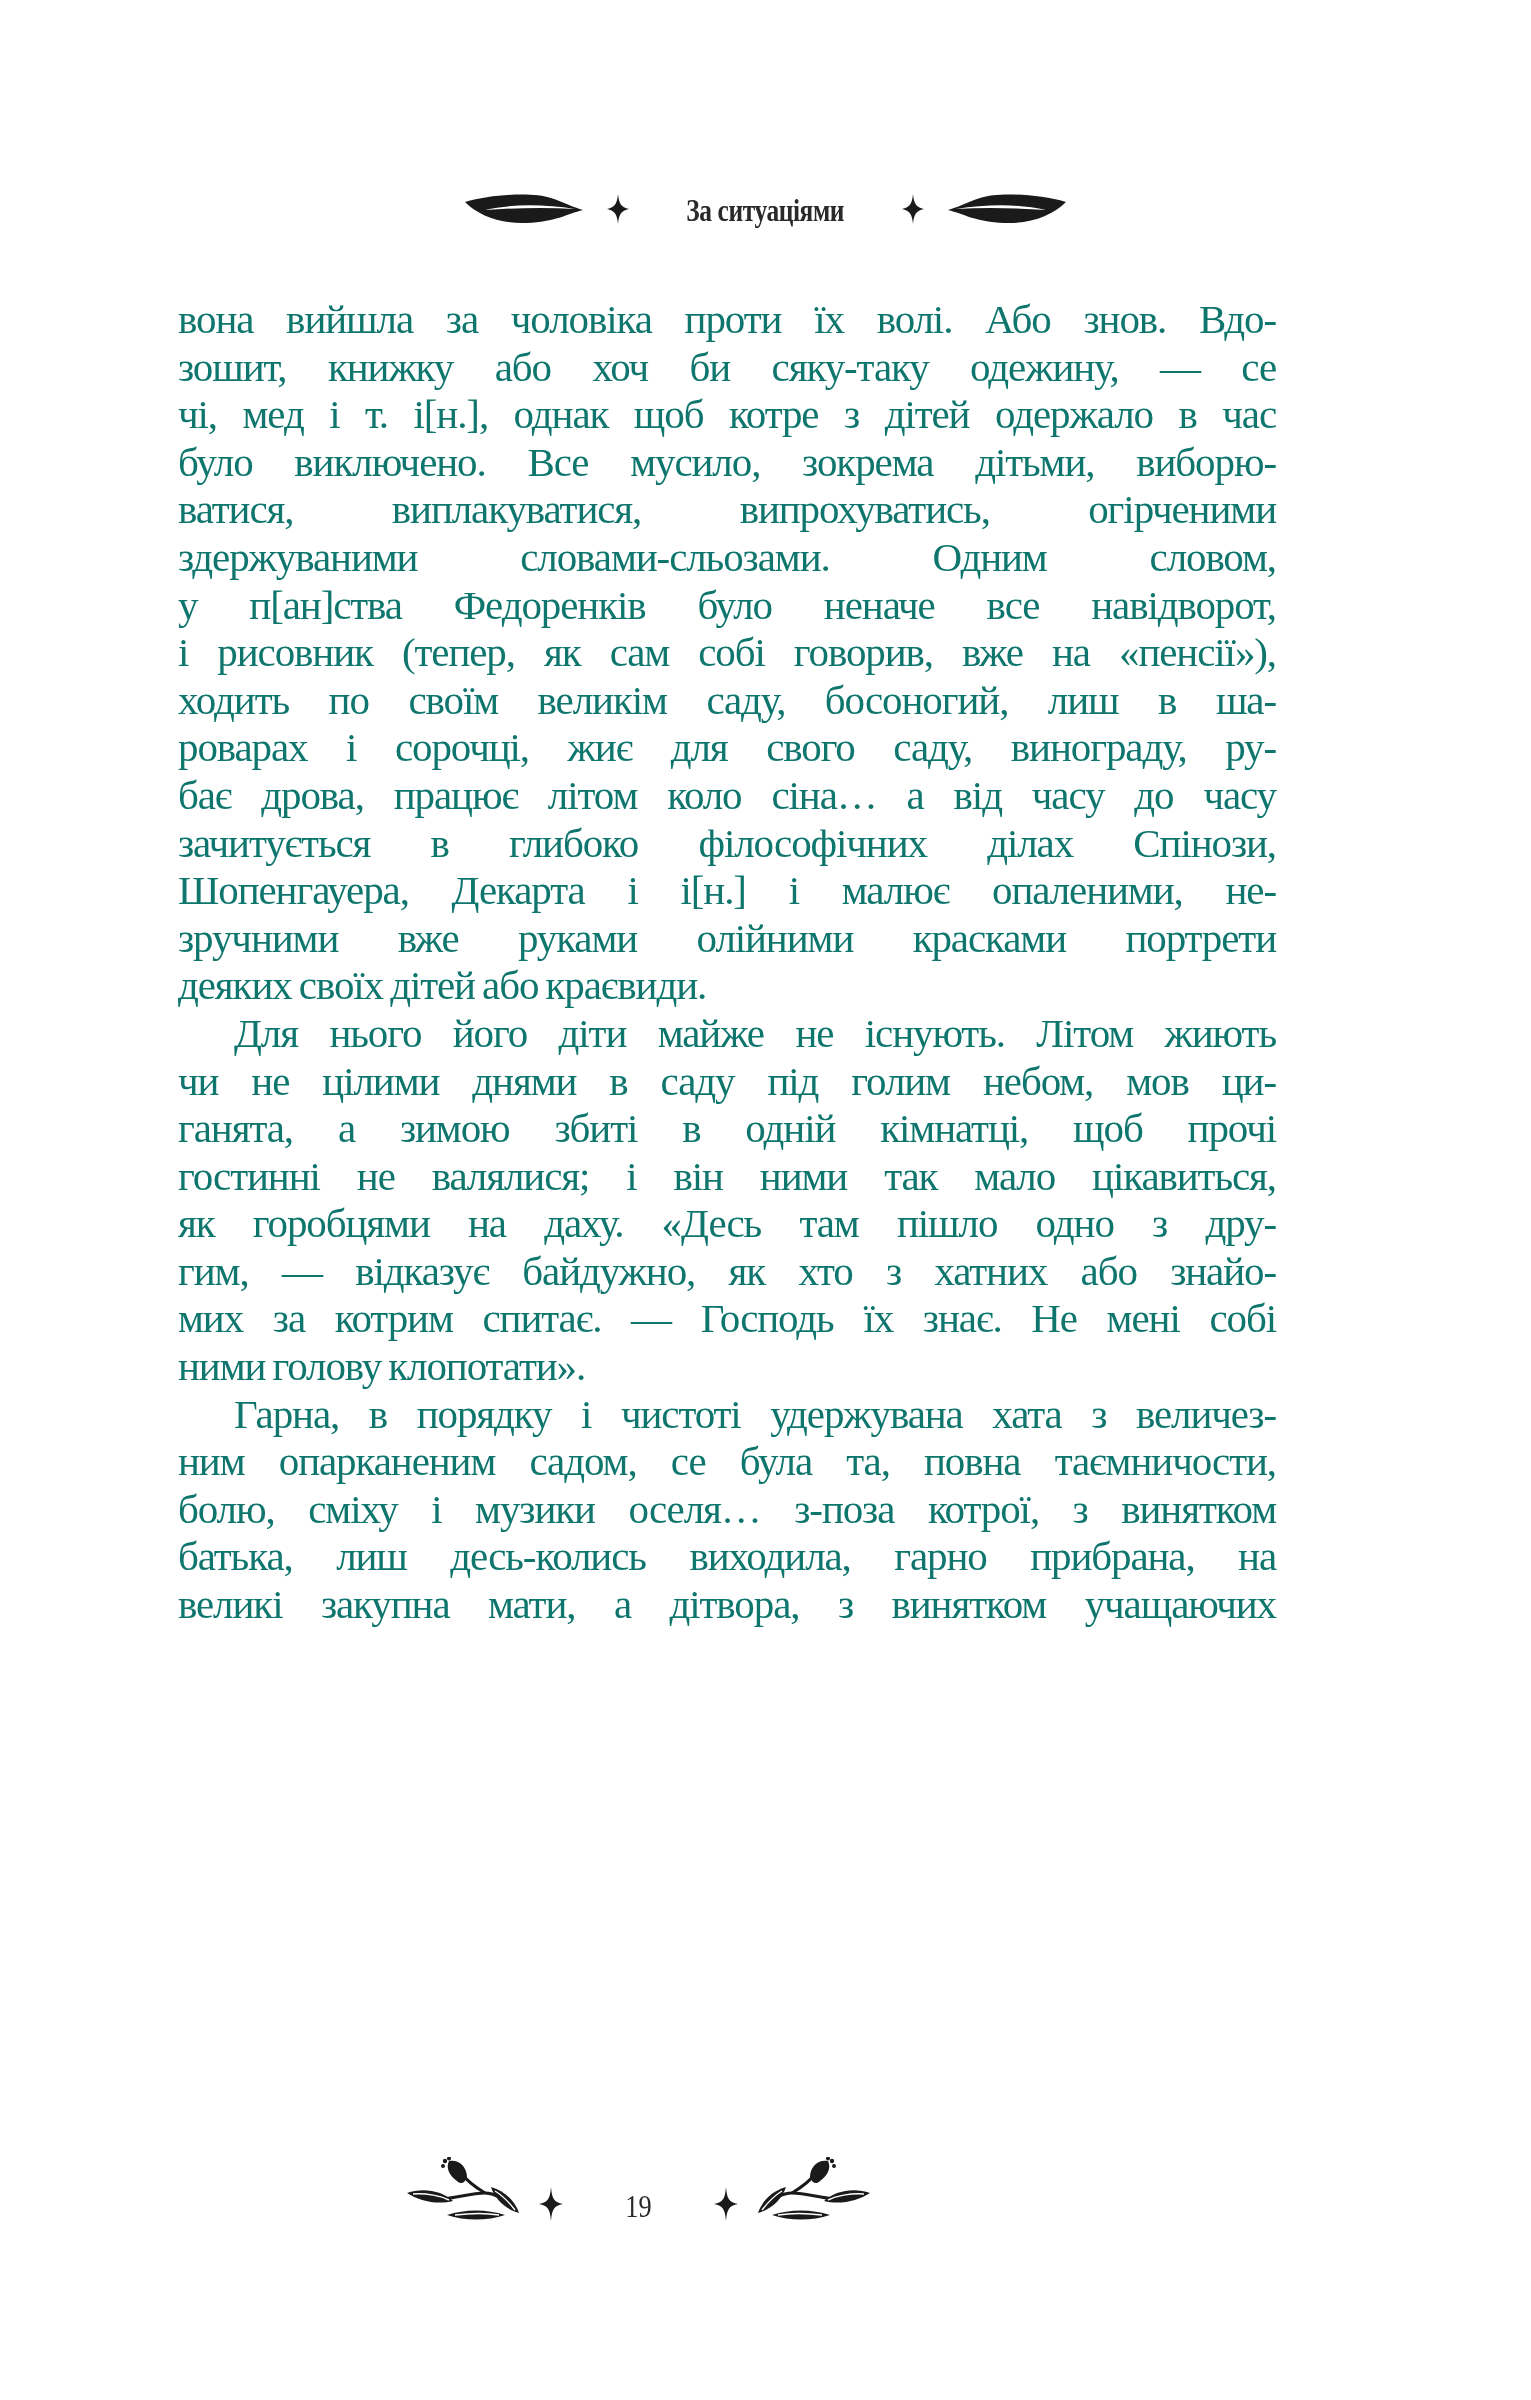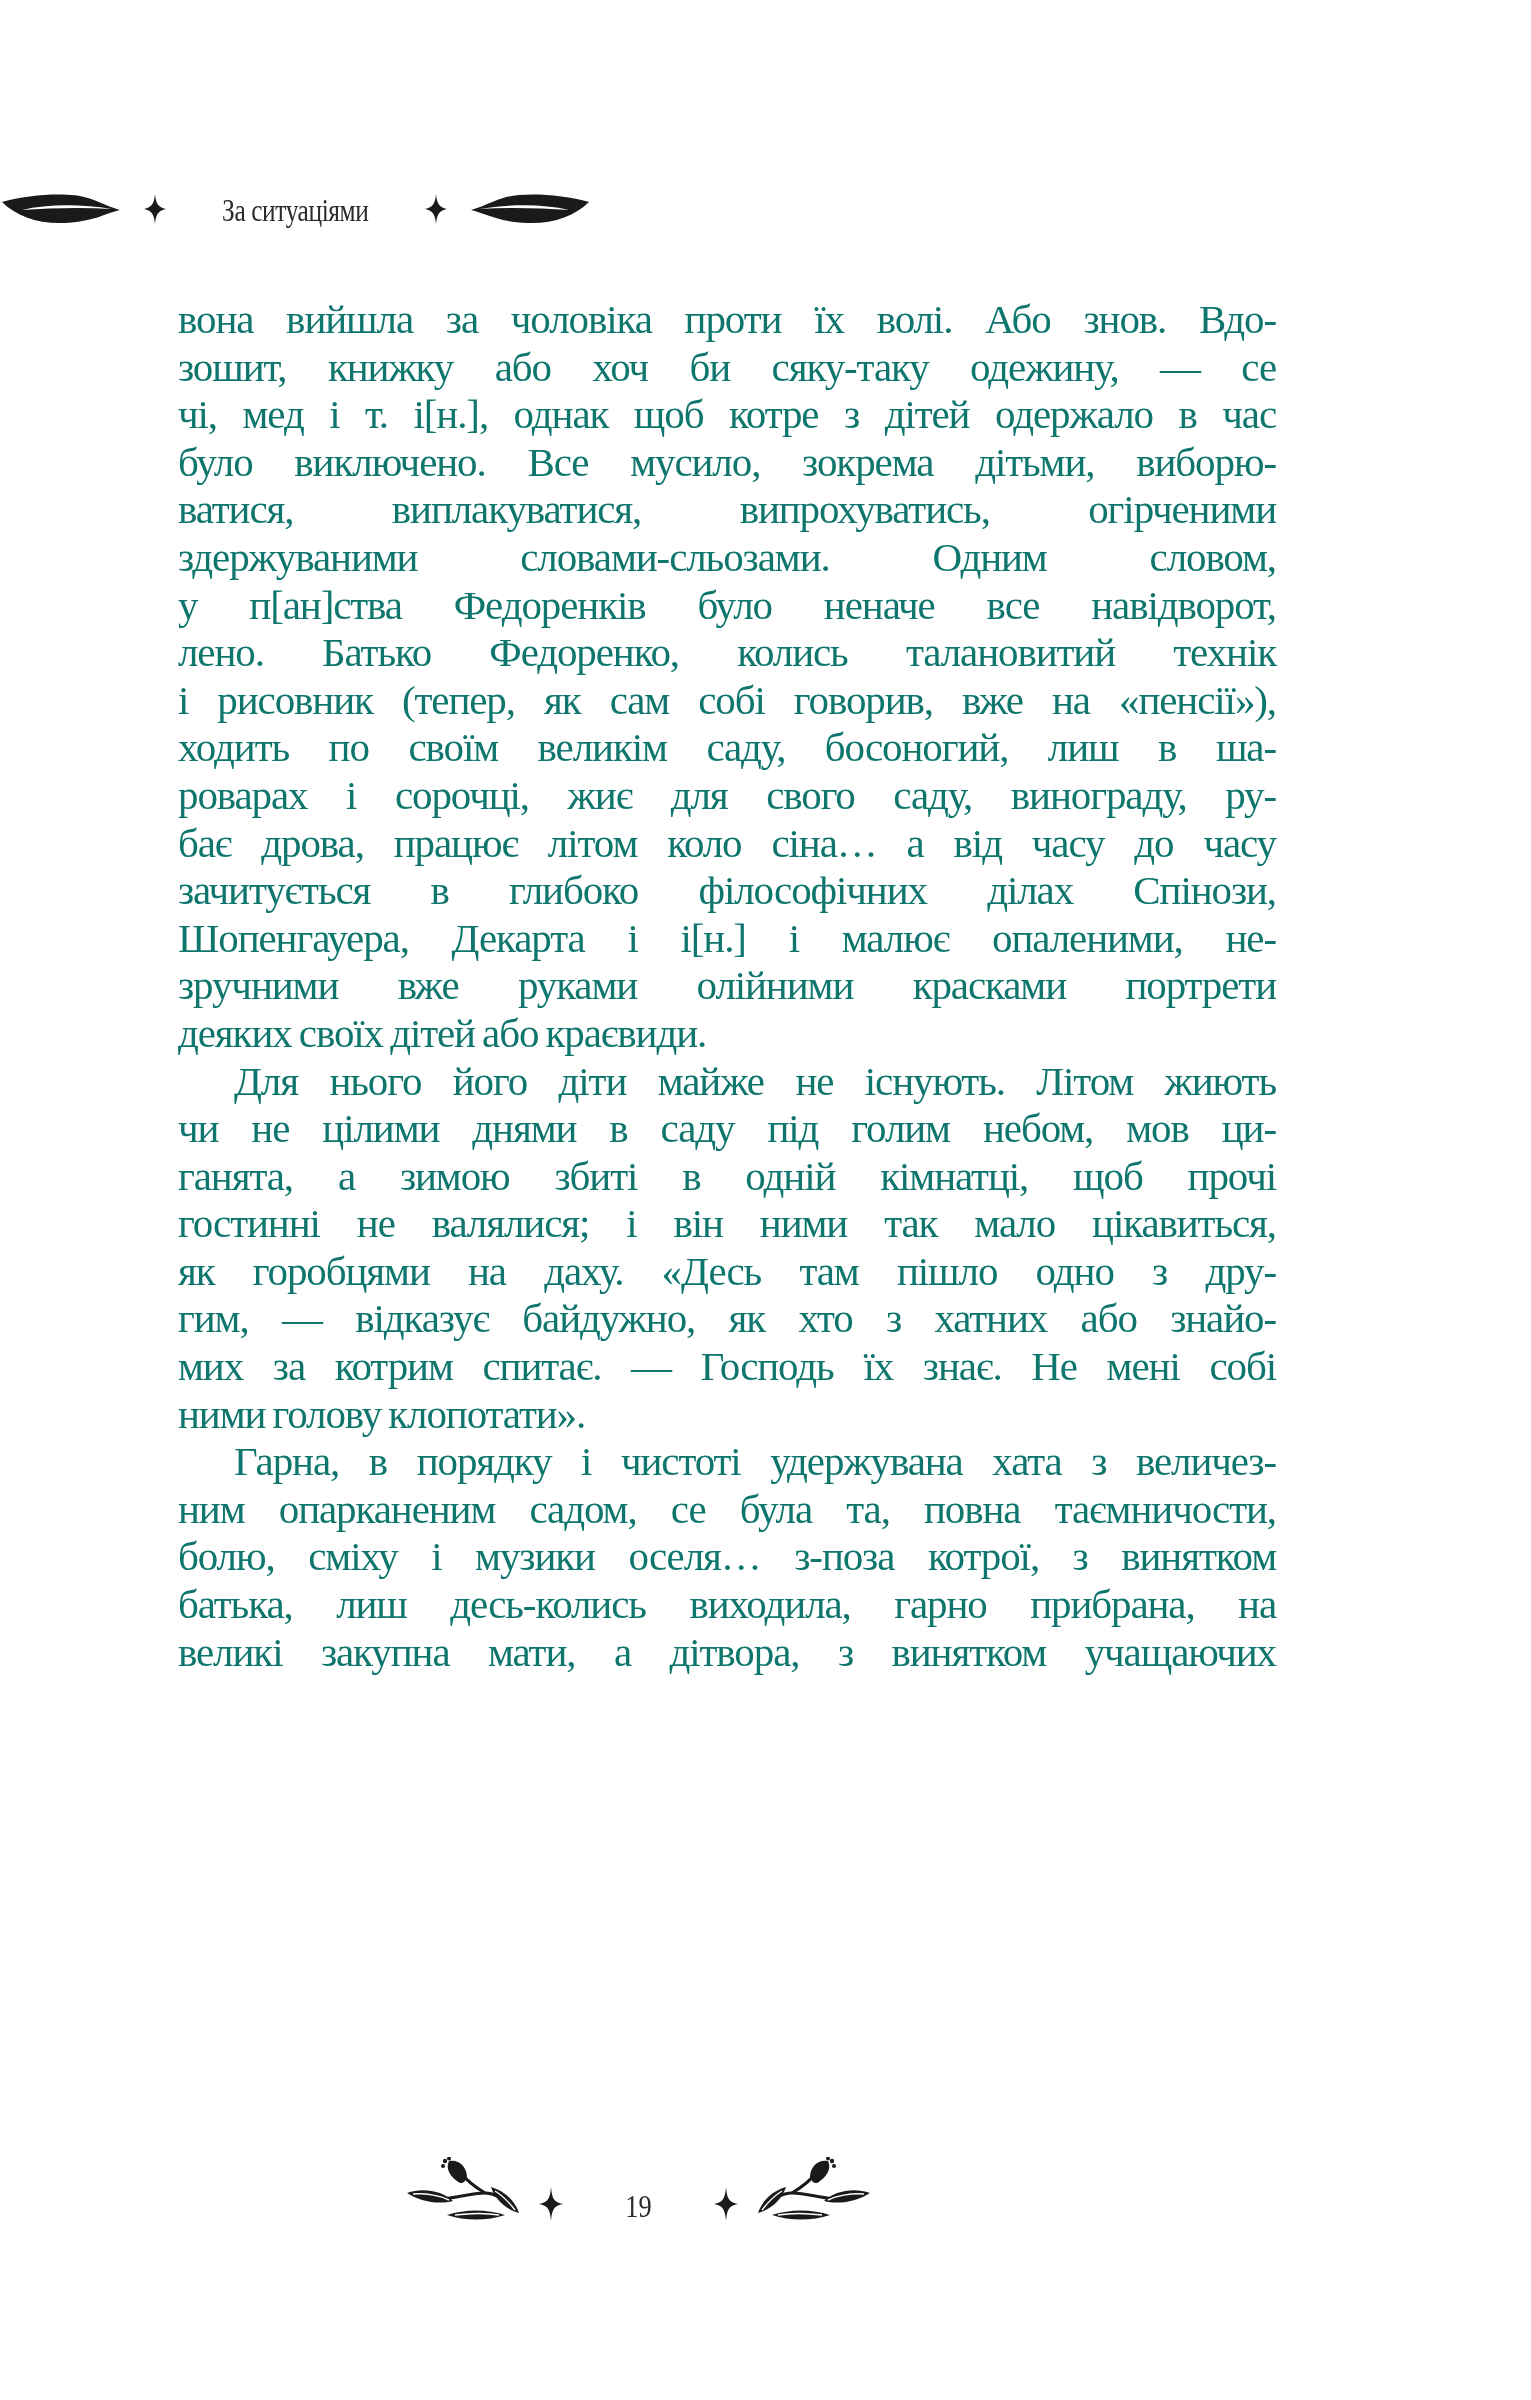--- a/index.html
+++ b/index.html
@@ -15,21 +15,22 @@
     color: #1e1e1e;
   }
   .running-head {
     position: absolute;
     top: 186px;
     left: 0;
     width: 1531px;
     height: 50px;
     display: flex;
     align-items: center;
-    justify-content: flex-start;
+    justify-content: center;
+    font-weight: bold;
   }
   .running-head .title {
     font-family: "Liberation Serif", serif;
     font-size: 31px;
     letter-spacing: -0.5px;
     color: #2a2a2a;
     margin: 0 40px;
     transform: scaleX(0.82);
     display: inline-block;
     white-space: nowrap;
@@ -112,21 +113,20 @@
 </div>
 
 <div class="body-text">
   <span class="line">вона вийшла за чоловіка проти їх волі. Або знов. Вдо-</span>
   <span class="line">зошит, книжку або хоч би сяку-таку одежину, — се</span>
   <span class="line">чі, мед і т. і[н.], однак щоб котре з дітей одержало в час</span>
   <span class="line">було виключено. Все мусило, зокрема дітьми, виборю-</span>
   <span class="line">ватися, виплакуватися, випрохуватись, огірченими</span>
   <span class="line">здержуваними словами-сльозами. Одним словом,</span>
   <span class="line">у п[ан]ства Федоренків було неначе все навідворот,</span>
-  <span class="line">лено. Батько Федоренко, колись талановитий технік</span>
   <span class="line">і рисовник (тепер, як сам собі говорив, вже на «пенсії»),</span>
   <span class="line">ходить по своїм великім саду, босоногий, лиш в ша-</span>
   <span class="line">роварах і сорочці, жиє для свого саду, винограду, ру-</span>
   <span class="line">бає дрова, працює літом коло сіна… а від часу до часу</span>
   <span class="line">зачитується в глибоко філософічних ділах Спінози,</span>
   <span class="line">Шопенгауера, Декарта і і[н.] і малює опаленими, не-</span>
   <span class="line">зручними вже руками олійними красками портрети</span>
   <span class="line last">деяких своїх дітей або краєвиди.</span>
   <span class="line indent">Для нього його діти майже не існують. Літом жиють</span>
   <span class="line">чи не цілими днями в саду під голим небом, мов ци-</span>

